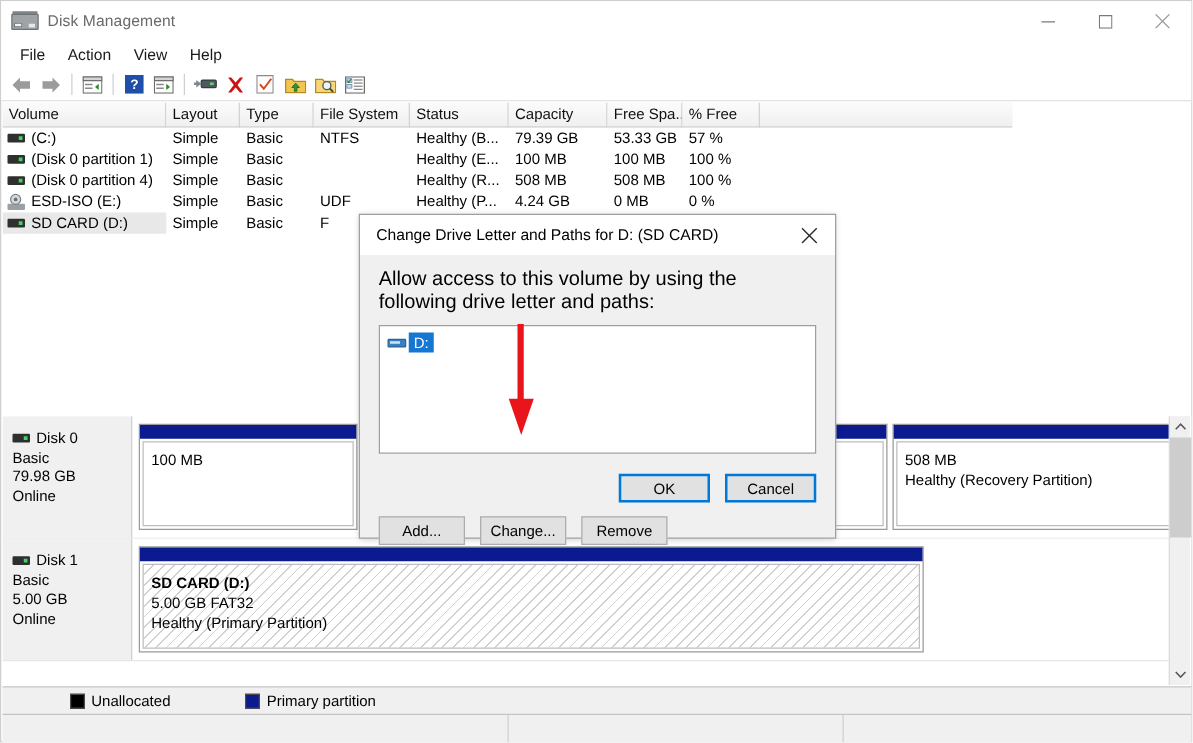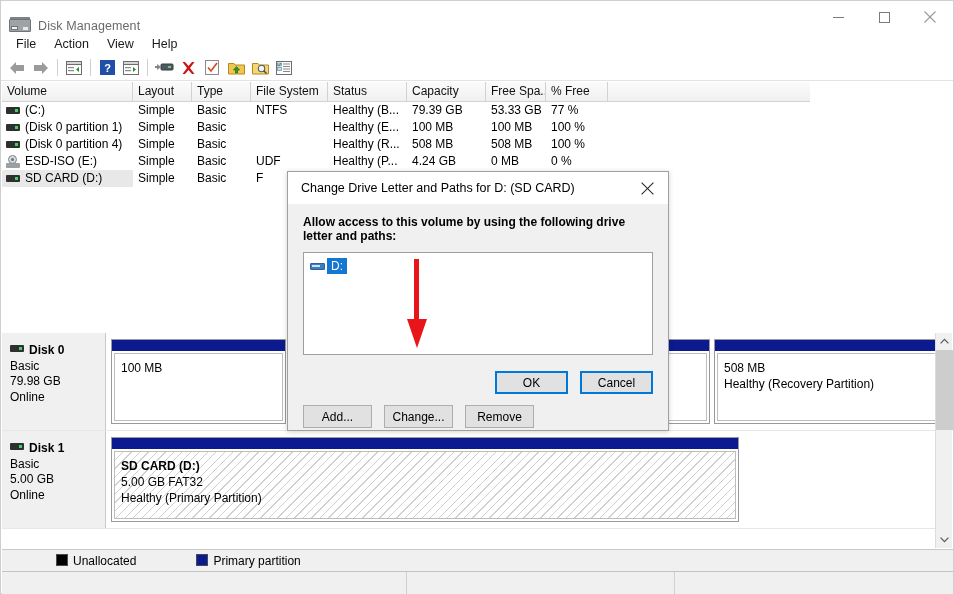--- a/index.html
+++ b/index.html
@@ -16,21 +16,21 @@
     position: relative;
     width: 954px; height: 594px;
     background: #ffffff;
     border: 1px solid #cfcfcf;
   }
 
   
   #titlebar {
     position: absolute; left: 0; top: 0; width: 952px; height: 32px;
     background: #ffffff;
-    display: flex; align-items: flex-end;
+    display: flex; align-items: center;
   }
   #app-icon {
     width: 22px; height: 16px; margin-left: 8px; margin-right: 7px;
     position: relative; flex: none;
   }
   #app-icon .body {
     position: absolute; left: 0; top: 2px; width: 22px; height: 13px;
     background: #9fa3a6; border: 1px solid #6f7477; border-radius: 1px;
   }
   #app-icon .slot {
@@ -129,21 +129,21 @@
     position: absolute; left: 1px; top: 332px; width: 951px; height: 215px;
     background: #ffffff; overflow: hidden;
   }
   #graphinner { position: absolute; left: 0; top: 0; width: 935px; height: 215px; }
 
   .diskrow { display: flex; height: 98px; border-bottom: 1px solid #e6e6e6; }
   .diskinfo {
     width: 104px; flex: none; background: #f0f0f0; border-right: 1px solid #c8c8c8;
     padding: 10px 0 0 8px; font-size: 12px; line-height: 15.5px; color: #000;
   }
-  .diskinfo .dtitle { font-weight: bold; display: flex; align-items: flex-start; }
+  .diskinfo .dtitle { font-weight: normal; display: flex; align-items: center; }
   .diskinfo .dtitle .ico-hdd { margin-right: 5px; }
   .diskbody { flex: 1 1 auto; display: flex; padding: 6px 0 6px 5px; background: #ffffff; }
 
   .part {
     border: 1px solid #9a9a9a; background: #ffffff; margin-right: 4px;
     display: flex; flex-direction: column; position: relative;
   }
   .part .capbar { height: 11px; background: #0b1b8f; flex: none; }
   .part .pbodywrap { flex: 1 1 auto; padding: 2px; }
   .part .pbody {
@@ -170,21 +170,21 @@
   #vscroll .thumb {
     position: absolute; left: 0; top: 17px; width: 17px; height: 80px; background: #cdcdcd;
   }
 
   
   #legend {
     position: absolute; left: 1px; top: 548px; width: 951px; height: 22px;
     background: #f0f0f0; border-top: 1px solid #c8c8c8;
     display: flex; align-items: center; padding-left: 8px;
   }
-  .legitem { display: flex; align-items: flex-start; margin-right: 14px; font-size: 12px; padding-left: 46px; }
+  .legitem { display: flex; align-items: center; margin-right: 14px; font-size: 12px; padding-left: 46px; }
   .legswatch { width: 12px; height: 12px; margin-right: 5px; border: 1px solid #4a4a4a; }
 
   
   #statusbar {
     position: absolute; left: 1px; top: 570px; width: 951px; height: 23px;
     background: #f0f0f0; border-top: 1px solid #c3c3c3; display: flex;
   }
   #statusbar .spane { height: 22px; border-right: 1px solid #d0d0d0; }
 
   
@@ -196,21 +196,21 @@
   #dlg-titlebar {
     height: 32px; background: #ffffff; display: flex; align-items: center;
     padding-left: 13px; position: relative;
   }
   #dlg-title { font-size: 12.5px; color: #000; }
   #dlg-close {
     position: absolute; right: 0; top: 0; width: 42px; height: 32px;
     display: flex; align-items: center; justify-content: center;
   }
   #dlg-body { padding: 11px 15px 0 15px; position: relative; }
-  #dlg-prompt { font-size: 12px; color: #000; margin-bottom: 9px; font-weight: bold; }
+  #dlg-prompt { font-size: 16px; color: #000; margin-bottom: 9px; }
   #dlg-list {
     height: 103px; background: #ffffff; border: 1px solid #9e9e9e;
     padding: 5px 0 0 6px; position: relative;
   }
   .dlg-list-item { display: flex; align-items: center; height: 16px; }
   .dlg-list-item .lbl {
     background: #1477d2; color: #ffffff; padding: 0 4px; line-height: 16px; font-size: 12px;
   }
   .ico-hdd-blue { width: 15px; height: 11px; position: relative; flex: none; margin-right: 2px; }
   .ico-hdd-blue .b {
@@ -382,21 +382,21 @@
               <span class="g"></span>
             </span>
             <span class="volname">(C:)</span>
           </div>
           <div class="cell" style="width: 59px;">Simple</div>
           <div class="cell" style="width: 59px;">Basic</div>
           <div class="cell" style="width: 77px;">NTFS</div>
           <div class="cell" style="width: 79px;">Healthy (B...</div>
           <div class="cell" style="width: 79px;">79.39 GB</div>
           <div class="cell" style="width: 60px;">53.33 GB</div>
-          <div class="cell" style="width: 62px;">77 %</div>
+          <div class="cell" style="width: 62px;">57 %</div>
         </div>
         <div class="lrow">
           <div class="cell cell-volume" style="width: 131px;">
             <span class="ico-hdd">
               <span class="b"></span>
               <span class="g"></span>
             </span>
             <span class="volname">(Disk 0 partition 1)</span>
           </div>
           <div class="cell" style="width: 59px;">Simple</div>

